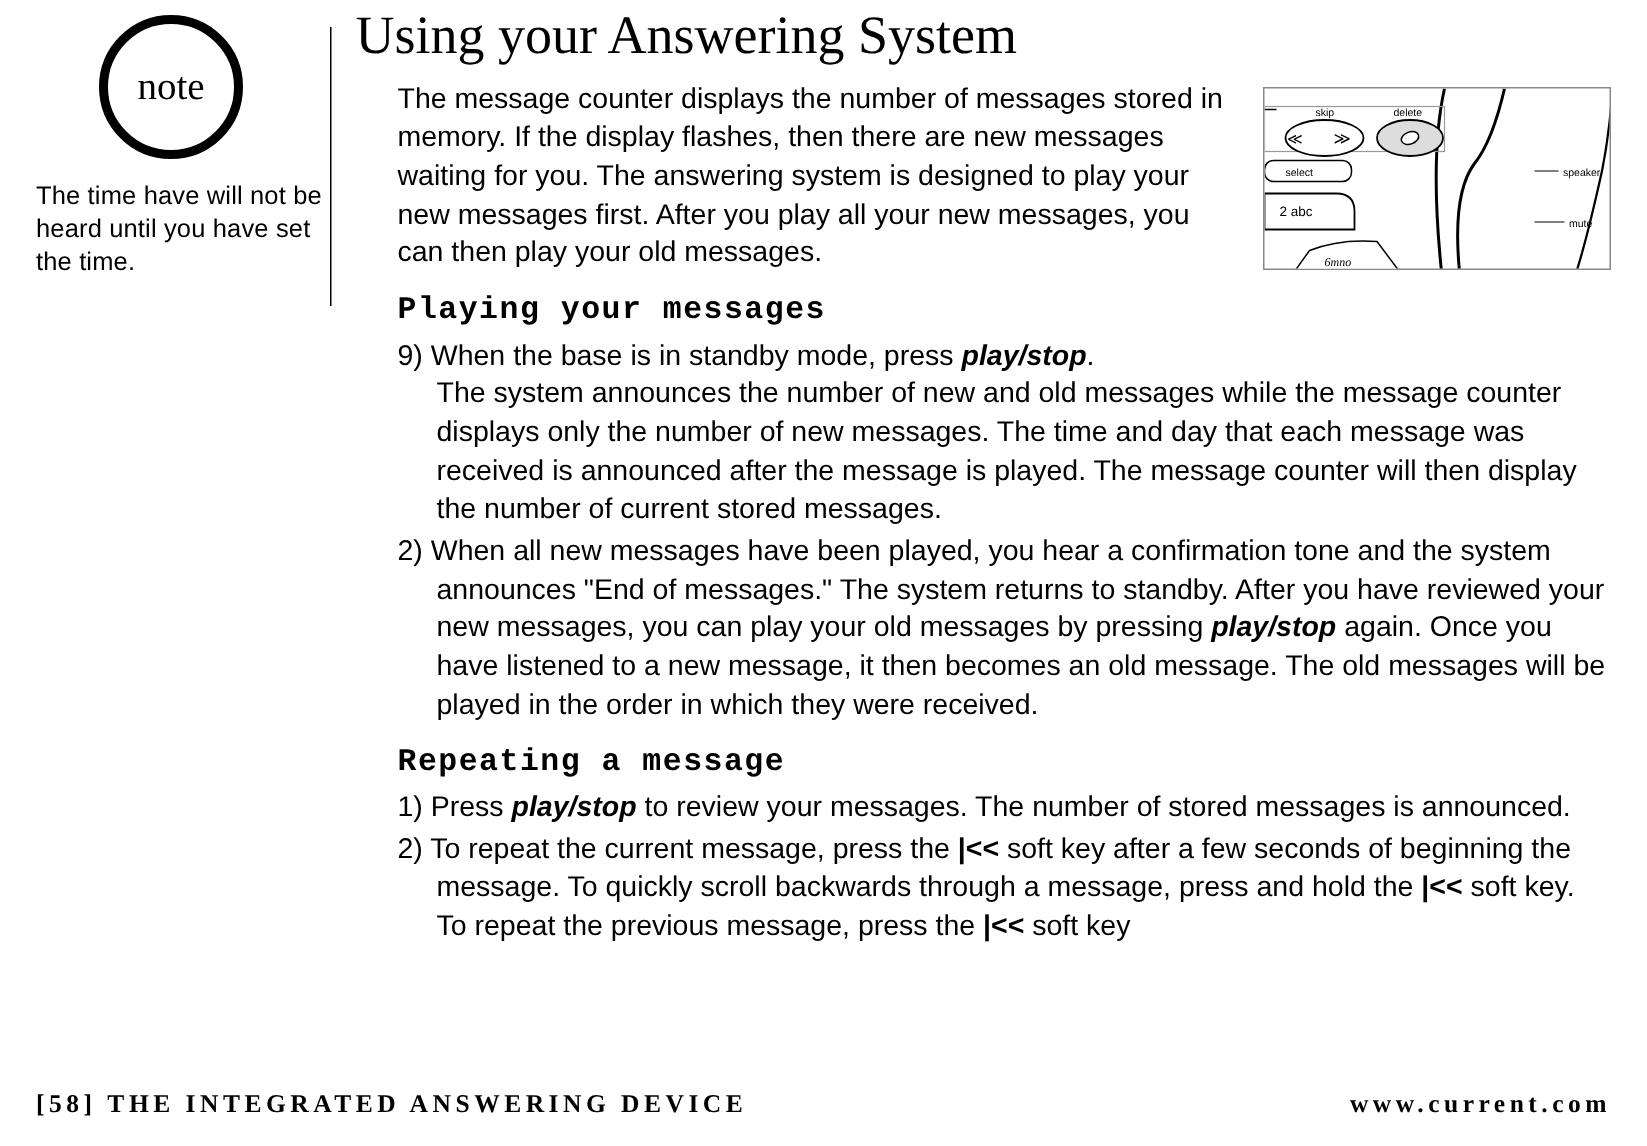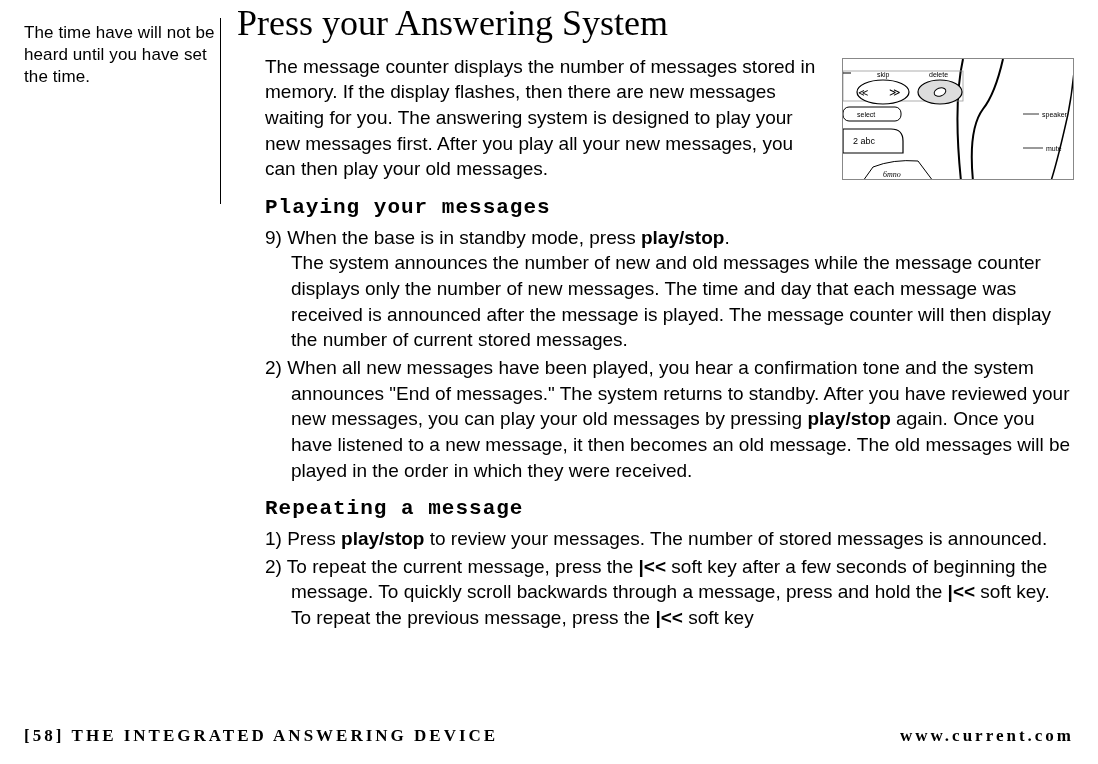--- a/index.html
+++ b/index.html
@@ -96,21 +96,21 @@
       margin-bottom: 6px;
     }
     .list-item {
       font-size: 19px;
       line-height: 1.35;
       font-family: 'Trebuchet MS', Verdana, sans-serif;
       padding-left: 26px;
       text-indent: -26px;
       margin-bottom: 2px;
     }
-    .bi { font-weight: bold; text-align: center; }
+    .bi { font-style: italic; font-weight: bold; text-align: center; }
     .b { font-weight: bold; }
     .footer {
       position: absolute;
       bottom: 18px;
       left: 0;
       right: 0;
       display: flex;
       justify-content: space-between;
       align-items: baseline;
       padding: 0 24px;
@@ -127,27 +127,30 @@
       letter-spacing: 3px;
       font-size: 17px;
       font-weight: bold;
     }
   </style>
 </head>
 <body>
 
 <div class="page">
   <div class="sidebar">
+    <div class="note-badge">
+      <span>note</span>
+    </div>
     <div class="sidebar-text">The time have will not be heard until you have set the time.</div>
   </div>
 
   <div class="divider"></div>
 
   <div class="content">
-    <h1 class="title">Press your Answering System</h1>
+    <h1 class="title">Using your Answering System</h1>
 
     <div class="body-indent">
 
       <div class="intro-wrap">
         <div class="intro-text">The message counter displays the number of messages stored in memory. If the display flashes, then there are new messages waiting for you. The answering system is designed to play your new messages first. After you play all your new messages, you can then play your old messages.</div>
         <div class="device-illustration">
           <svg width="232" height="122" viewBox="0 0 232 122">
 
             <path d="M 120 0 Q 110 45 118 122" fill="none" stroke="#000" stroke-width="2"></path>
             <path d="M 160 0 Q 152 35 140 50 Q 125 70 130 122" fill="none" stroke="#000" stroke-width="2"></path>

